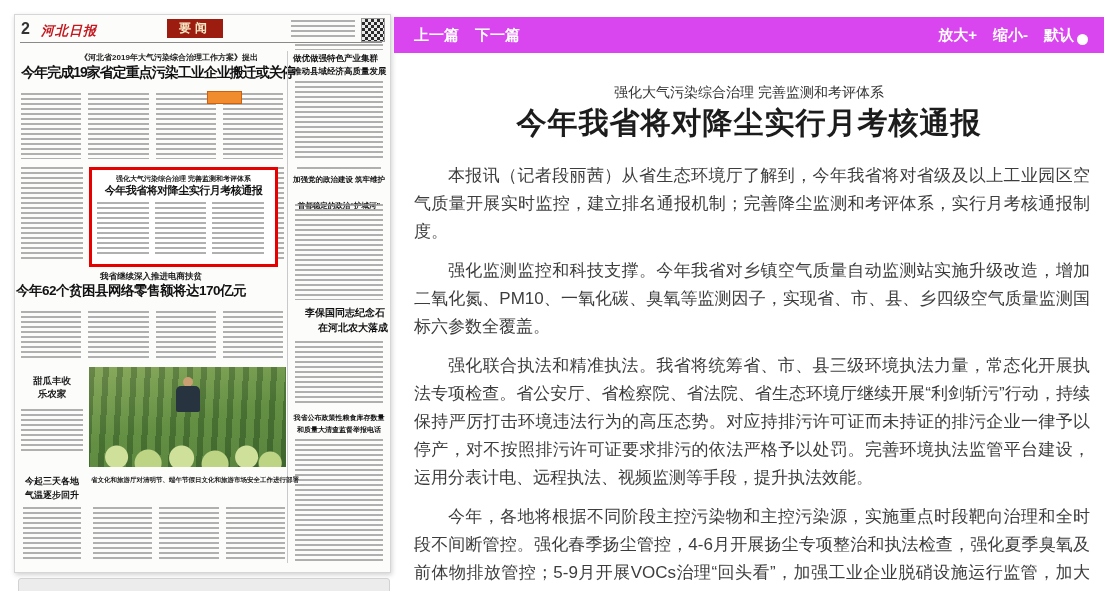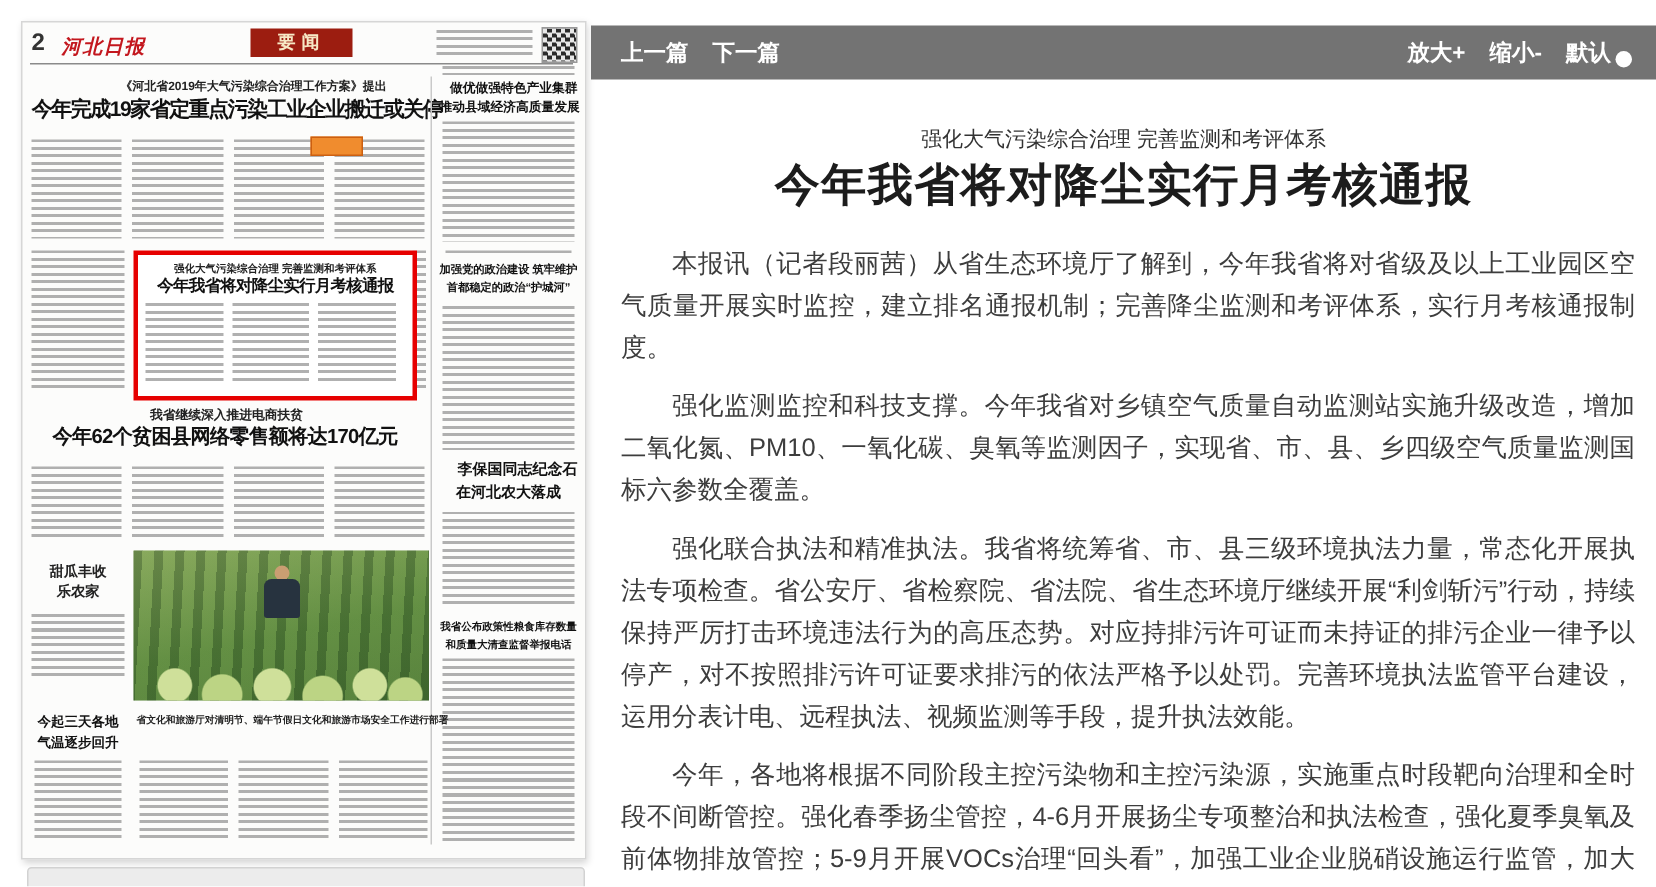--- a/index.html
+++ b/index.html
@@ -9,61 +9,61 @@
   
   .newspaper-page{position:absolute;left:14px;top:14px;width:375px;height:557px;
     background:#fcfcfb;border:1px solid #d6d6d6;box-shadow:1px 2px 5px rgba(0,0,0,.18);cursor:pointer;}
   .np{position:absolute;} 
   .tb{background:repeating-linear-gradient(180deg,#969696 0 2px,transparent 2px 5px);opacity:.75;}
   .colrow{display:flex;gap:7px;}
   .colrow .tb{flex:1;}
 
   .pg-num{left:6px;top:5px;font-size:16px;font-weight:bold;color:#333;}
   .masthead{left:26px;top:7px;font-size:13px;font-weight:bold;color:#c3171e;letter-spacing:1px;font-style:italic;}
-  .badge-yaowen{left:152px;top:4px;width:68px;height:19px;background:#9c1d10;color:#f7e9c5;
+  .badge-yaowen{left:152px;top:4px;width:56px;height:19px;background:#9c1d10;color:#f7e9c5;
     font-size:12px;font-weight:bold;text-align:center;line-height:19px;letter-spacing:4px;}
   .dateline-tb{left:276px;top:5px;width:64px;height:17px;}
   .qr{left:346px;top:3px;width:22px;height:22px;
     background:conic-gradient(#2b2b2b 25%,#e8e8e8 0 50%,#2b2b2b 0 75%,#e8e8e8 0);background-size:6px 6px;border:1px solid #999;}
   .header-rule{left:5px;top:27px;width:362px;height:1px;background:#8a8a8a;}
 
   .a1-kicker{left:13px;top:37px;width:282px;text-align:center;font-size:8px;font-weight:bold;color:#222;white-space:nowrap;}
   .a1-headline{left:1px;top:49px;width:284px;text-align:center;font-size:14px;letter-spacing:-1px;
     font-weight:900;color:#111;white-space:nowrap;}
   .a1-cols{left:6px;top:78px;width:262px;height:66px;}
   .orange-box{left:192px;top:76px;width:33px;height:11px;background:#f08c2e;border:1px solid #cc5f10;}
 
   .vrule{left:272px;top:36px;width:1px;height:512px;background:#c9c9c9;}
 
   .rc-kicker-tb{left:280px;top:29px;width:88px;height:6px;}
-  .rc-head1a{left:278px;top:38px;width:92px;text-align:right;font-size:8.5px;font-weight:bold;color:#111;white-space:nowrap;}
+  .rc-head1a{left:278px;top:38px;width:92px;text-align:left;font-size:8.5px;font-weight:bold;color:#111;white-space:nowrap;}
   .rc-head1b{left:278px;top:51px;width:92px;text-align:center;font-size:8.5px;font-weight:bold;color:#111;white-space:nowrap;}
   .rc-tb1{left:280px;top:66px;width:88px;height:80px;}
   .rc-kicker2-tb{left:282px;top:152px;width:84px;height:5px;}
   .rc-head2a{left:277px;top:160px;width:94px;text-align:center;font-size:7.5px;font-weight:bold;color:#111;white-space:nowrap;}
-  .rc-head2b{left:277px;top:172px;width:94px;text-align:center;font-size:7.5px;font-weight:bold;color:#111;white-space:nowrap;}
+  .rc-head2b{left:277px;top:186px;width:94px;text-align:center;font-size:7.5px;font-weight:bold;color:#111;white-space:nowrap;}
   .rc-tb2{left:280px;top:189px;width:88px;height:96px;}
   .rc-head3a{left:278px;top:291px;width:92px;text-align:right;font-size:10px;font-weight:bold;color:#111;white-space:nowrap;}
-  .rc-head3b{left:278px;top:306px;width:92px;text-align:center;font-size:10px;font-weight:bold;color:#111;white-space:nowrap;}
+  .rc-head3b{left:292px;top:306px;width:92px;text-align:center;font-size:10px;font-weight:bold;color:#111;white-space:nowrap;}
   .rc-tb3{left:280px;top:326px;width:88px;height:64px;}
   .rc-head4a{left:277px;top:398px;width:94px;text-align:center;font-size:7px;font-weight:bold;color:#111;white-space:nowrap;}
   .rc-head4b{left:277px;top:410px;width:94px;text-align:center;font-size:7px;font-weight:bold;color:#111;white-space:nowrap;}
   .rc-tb4{left:280px;top:424px;width:88px;height:122px;}
 
   .flank-left-tb{left:6px;top:152px;width:62px;height:94px;}
   .flank-right-tb{left:260px;top:152px;width:9px;height:94px;}
   .redbox{left:74px;top:152px;width:183px;height:94px;border:3px solid #e60000;background:#fff;cursor:pointer;}
   .rb-kicker{position:absolute;left:0;top:4px;width:100%;text-align:center;font-size:7px;font-weight:bold;color:#222;white-space:nowrap;}
   .rb-headline{position:absolute;left:0;top:13px;width:100%;text-align:center;font-size:11px;letter-spacing:-.5px;
     font-weight:900;color:#111;white-space:nowrap;}
   .rb-cols{position:absolute;left:5px;top:32px;width:167px;height:53px;display:flex;gap:6px;}
   .rb-cols .tb{flex:1;}
 
   .ec-kicker{left:3px;top:256px;width:266px;text-align:center;font-size:8.5px;font-weight:bold;color:#222;white-space:nowrap;}
-  .ec-headline{left:1px;top:267px;width:268px;text-align:center;font-size:13.5px;letter-spacing:-.5px;
+  .ec-headline{left:1px;top:267px;width:268px;text-align:left;font-size:13.5px;letter-spacing:-.5px;
     font-weight:900;color:#111;white-space:nowrap;}
   .ec-cols{left:6px;top:296px;width:262px;height:48px;}
 
   .photo-caption{left:6px;top:352px;width:62px;height:100px;}
   .pc-line{width:100%;text-align:center;font-size:9.5px;font-weight:bold;color:#222;white-space:nowrap;}
   .pc-line.l1{margin-top:8px;}
   .pc-tb{margin-top:8px;height:44px;}
   .photo{left:74px;top:352px;width:197px;height:100px;overflow:hidden;
     background:
       radial-gradient(circle at 14% 90%,#cfe09a 0 11px,transparent 12px),
@@ -82,21 +82,21 @@
   .wx-tb{left:8px;top:492px;width:58px;height:54px;}
   .tr-kicker{left:76px;top:461px;width:196px;text-align:center;font-size:6.5px;font-weight:bold;color:#222;white-space:nowrap;}
   .tr-headline{left:76px;top:470px;width:196px;text-align:center;font-size:13px;letter-spacing:.5px;
     font-weight:900;color:#111;white-space:nowrap;}
   .tr-cols{left:78px;top:492px;width:192px;height:54px;}
 
   .next-page-bar{position:absolute;left:18px;top:578px;width:370px;height:14px;
     background:#ececec;border:1px solid #d2d2d2;border-radius:3px 3px 0 0;cursor:pointer;}
 
   
-  .toolbar{position:absolute;left:394px;top:17px;width:710px;height:36px;background:#737373;
+  .toolbar{position:absolute;left:394px;top:17px;width:710px;height:36px;background:#d946ef;
     display:flex;align-items:center;justify-content:space-between;box-sizing:border-box;padding:0 16px 0 20px;}
   .tb-group{display:flex;align-items:center;gap:16px;}
   .tbtn{color:#fff;font-size:15px;font-weight:bold;cursor:pointer;white-space:nowrap;}
   .reset-wrap{display:flex;align-items:flex-end;gap:3px;cursor:pointer;}
   .reset-icon{display:inline-block;width:11px;height:11px;border-radius:50%;background:#fff;}
 
   .art-kicker{position:absolute;left:394px;top:84px;width:710px;text-align:center;
     font-size:14px;color:#333;}
   .art-title{position:absolute;left:394px;top:103px;width:710px;text-align:center;margin:0;
     font-size:30px;font-weight:900;letter-spacing:1px;color:#1c1c1c;}

